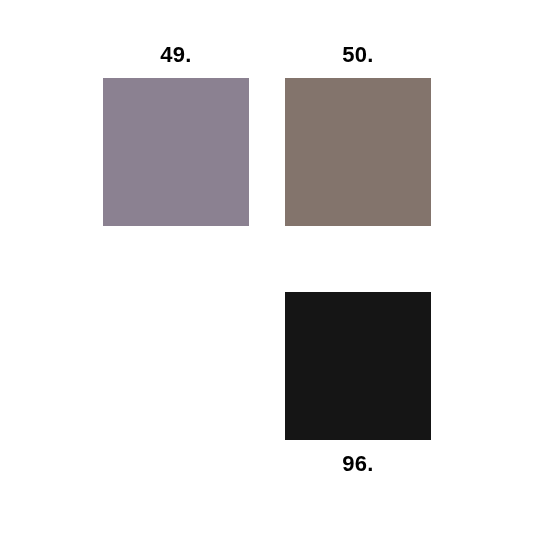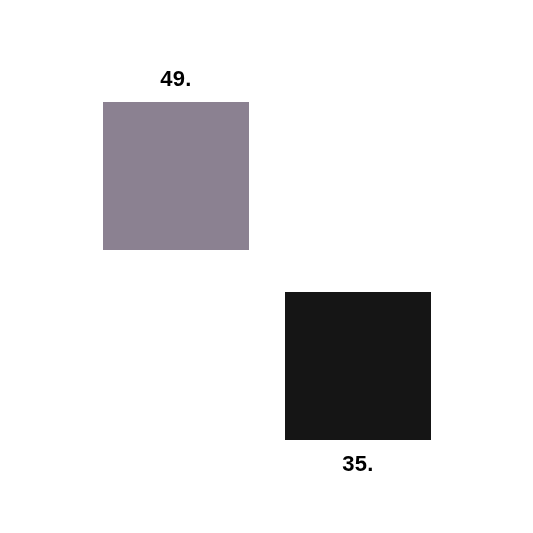--- a/index.html
+++ b/index.html
@@ -65,24 +65,28 @@
     height: 148px;
     display: block;
   }
 </style>
 </head>
 <body>
 
 <div id="swatch-plate" style="background-color: rgb(255, 255, 255);">
 
   <div class="swatch-cell cell-top col-left">
-    <div class="swatch-label" style="color: rgb(0, 0, 0); margin-top: 24px;">49.</div>
+    <div class="swatch-label" style="color: rgb(0, 0, 0);">49.</div>
     <div class="swatch-chip" style="background-color: rgb(139, 129, 145);"></div>
   </div>
 
+  <div class="swatch-cell cell-top col-right">
+    <div class="swatch-label" style="color: rgb(0, 0, 0);">50.</div>
+    <div class="swatch-chip" style="background-color: rgb(131, 116, 108);"></div>
+  </div>
 
 
   <div class="swatch-cell cell-bottom col-right">
     <div class="swatch-chip" style="background-color: rgb(21, 21, 21);"></div>
-    <div class="swatch-label" style="color: rgb(0, 0, 0);">35.</div>
+    <div class="swatch-label" style="color: rgb(0, 0, 0);">96.</div>
   </div>
 
 </div>
 
 </body></html>

